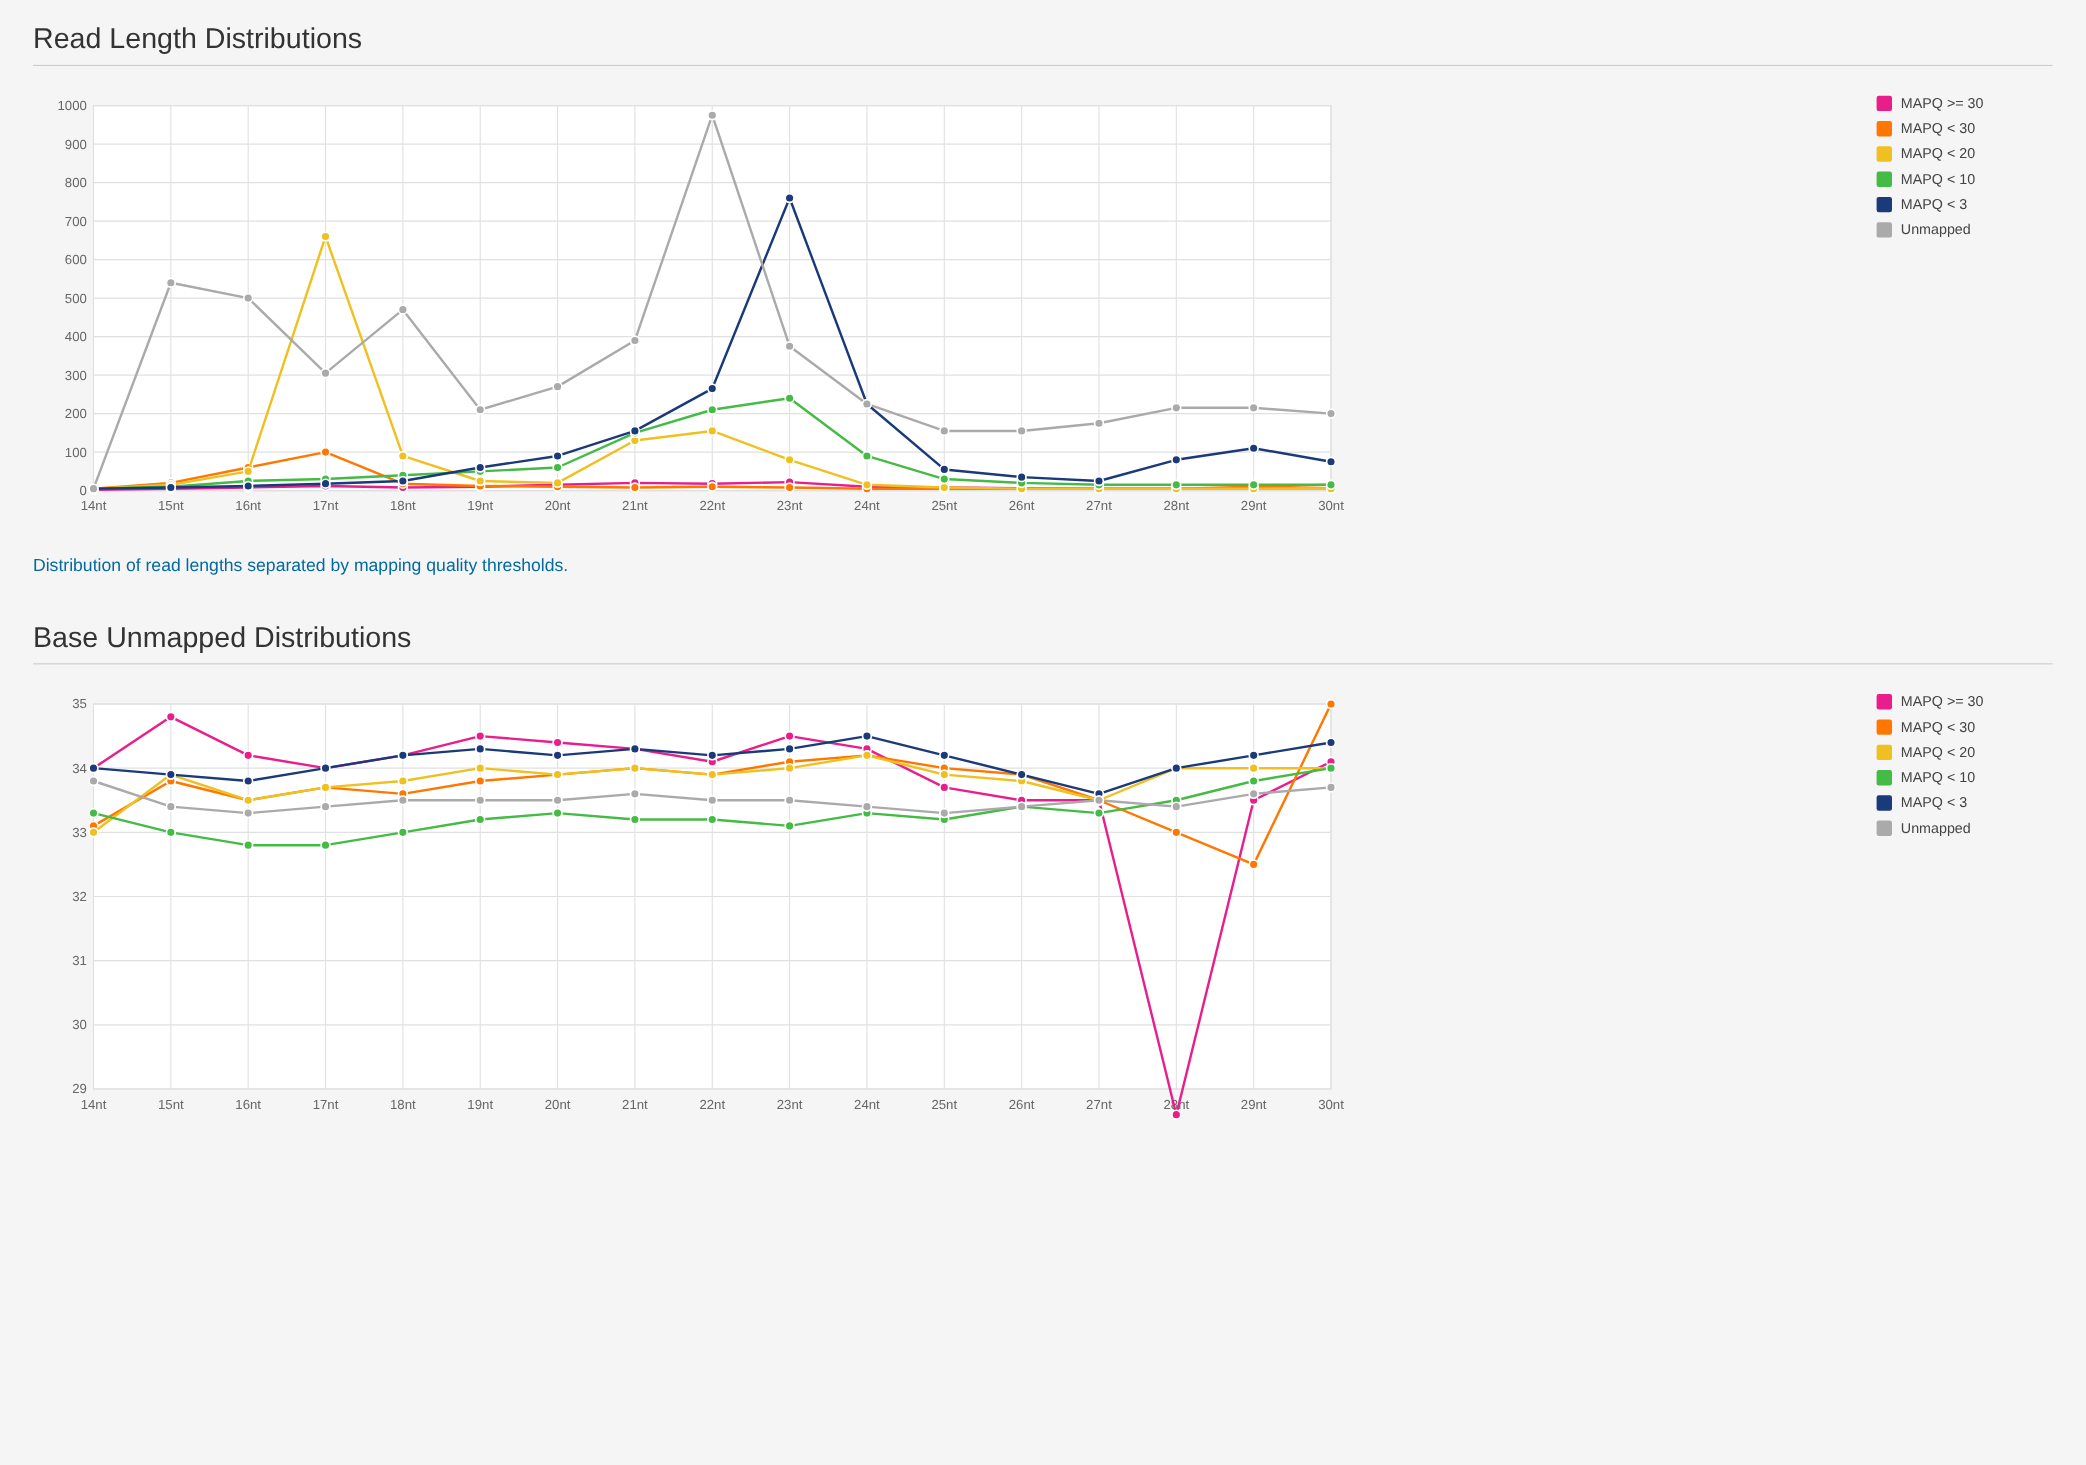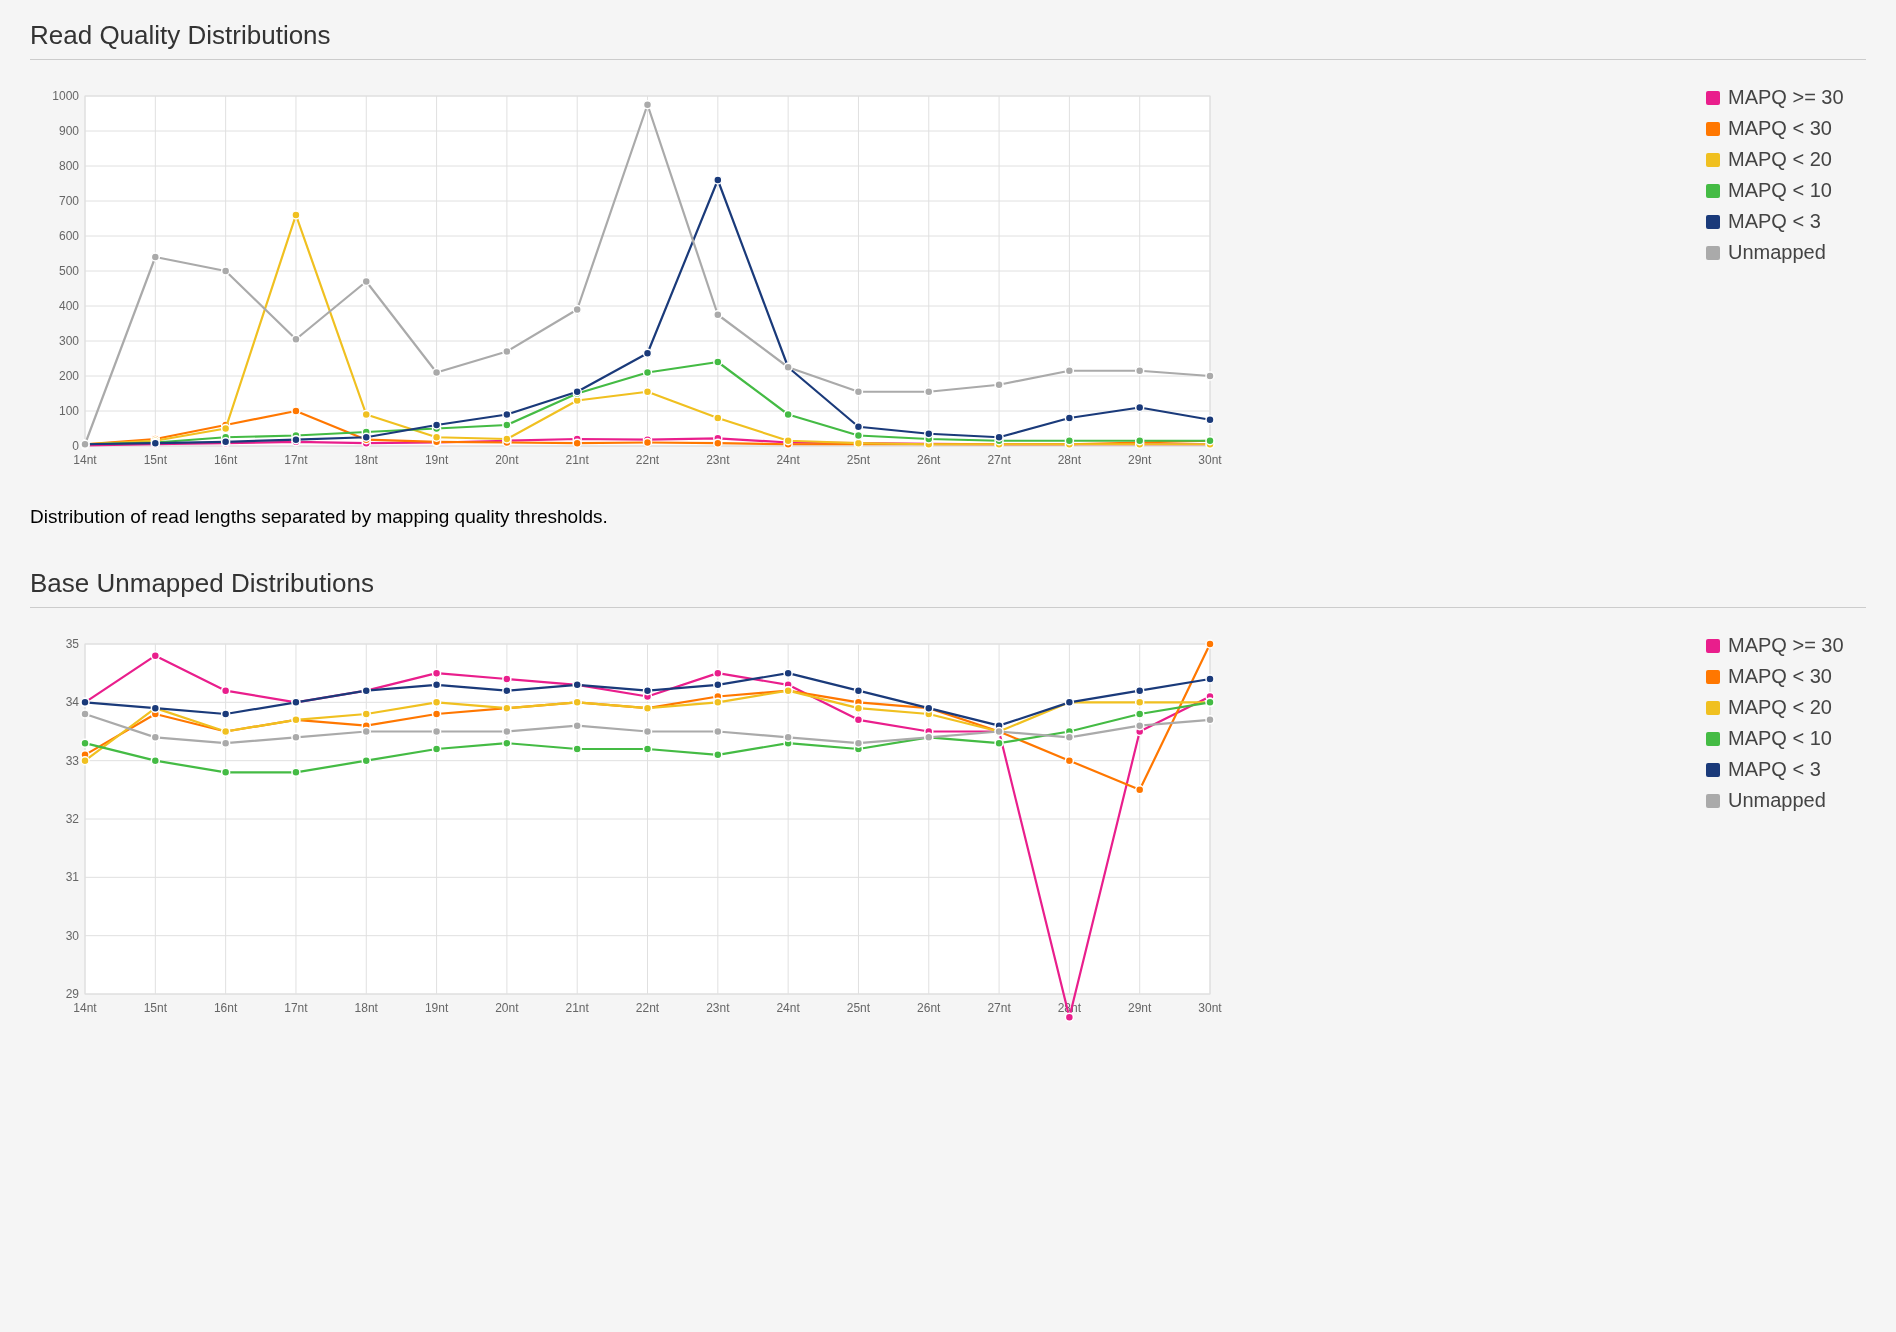--- a/index.html
+++ b/index.html
@@ -34,43 +34,43 @@
       min-width: 160px;
       padding-top: 10px;
       display: flex;
       flex-direction: column;
       gap: 8px;
     }
     .legend-item {
       display: flex;
       align-items: center;
       gap: 8px;
-      font-size: 20px;
+      font-size: 13px;
       color: #444;
     }
     .legend-dot {
       width: 14px;
       height: 14px;
       border-radius: 2px;
       flex-shrink: 0;
     }
     .caption {
-      font-size: 19px;
-      color: #000000;
+      font-size: 16px;
+      color: #0369a1;
       margin-top: 10px;
     }
     svg {
       display: block;
     }
   </style>
 </head>
 <body>
 
 <div class="section">
-  <div class="section-title">Read Quality Distributions</div>
+  <div class="section-title">Read Length Distributions</div>
   <div class="chart-container">
     <div class="chart-area">
       <svg id="chart1-svg" width="1200" height="420">
           <rect x="55" y="20" width="1125" height="350" fill="white" stroke="#ddd"></rect>
           <line x1="55" y1="20" x2="55" y2="370" stroke="#e0e0e0" stroke-width="1"></line>
           <line x1="125.3125" y1="20" x2="125.3125" y2="370" stroke="#e0e0e0" stroke-width="1"></line>
           <line x1="195.625" y1="20" x2="195.625" y2="370" stroke="#e0e0e0" stroke-width="1"></line>
           <line x1="265.9375" y1="20" x2="265.9375" y2="370" stroke="#e0e0e0" stroke-width="1"></line>
           <line x1="336.25" y1="20" x2="336.25" y2="370" stroke="#e0e0e0" stroke-width="1"></line>
           <line x1="406.5625" y1="20" x2="406.5625" y2="370" stroke="#e0e0e0" stroke-width="1"></line>

